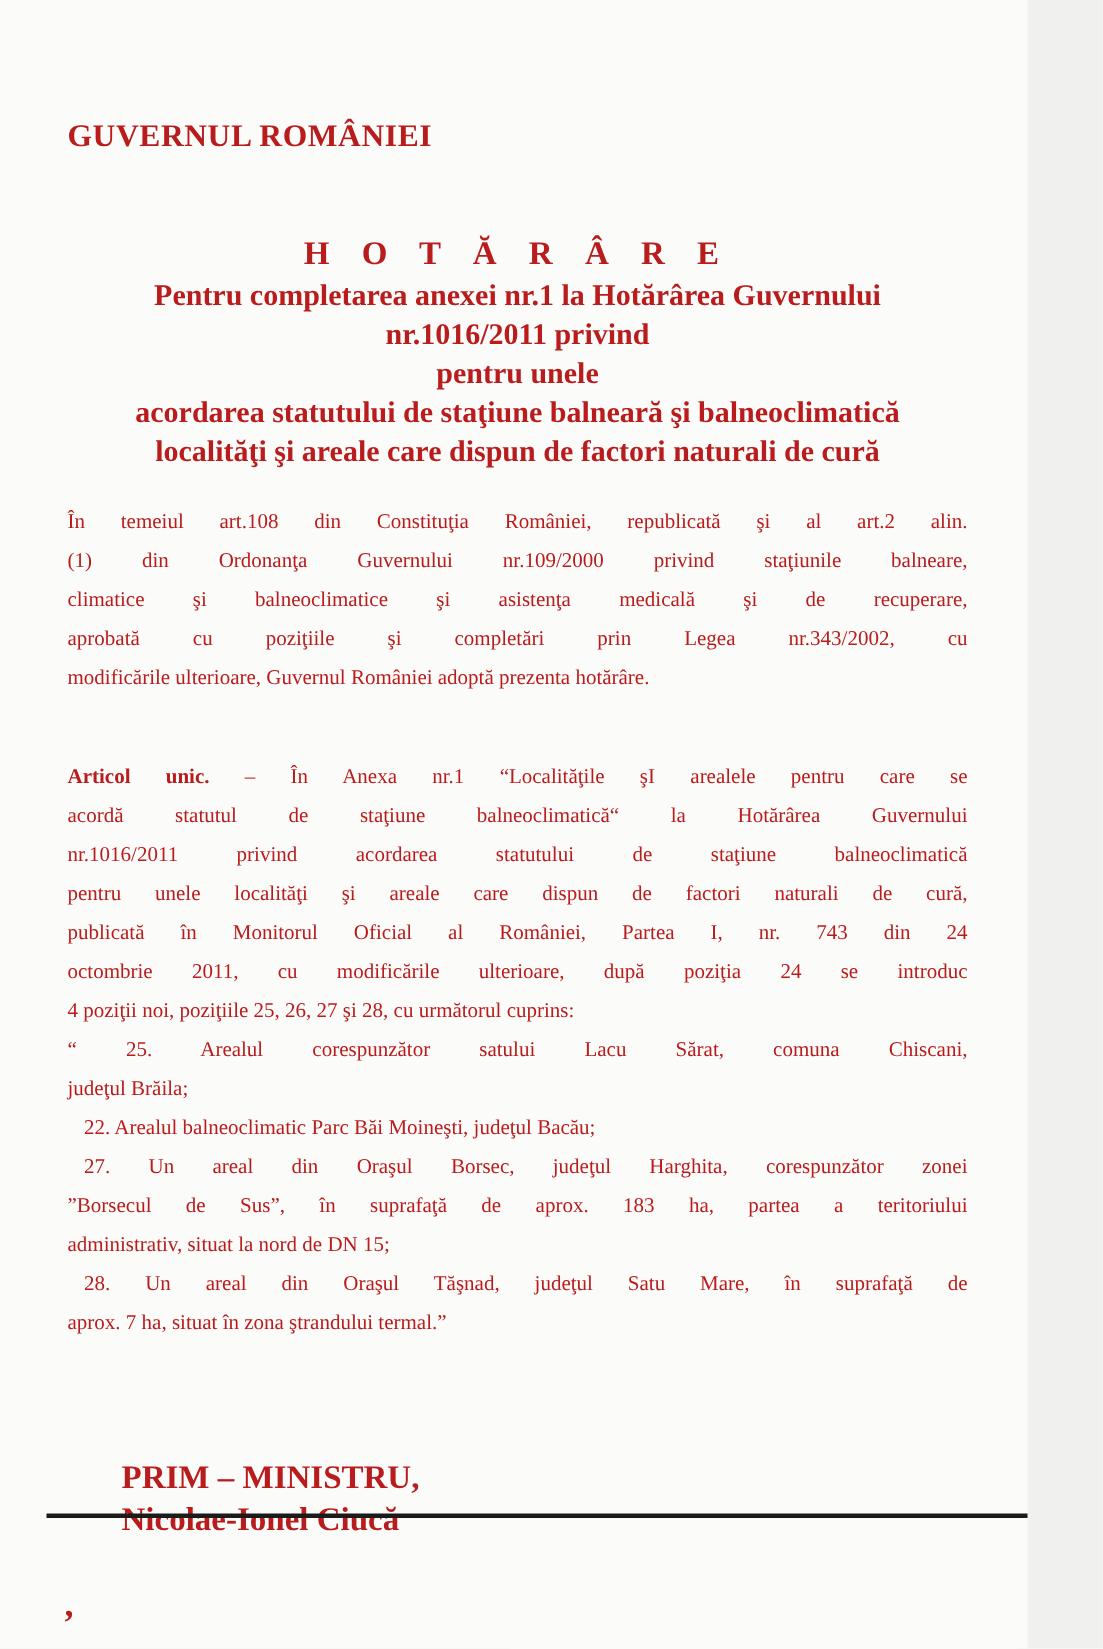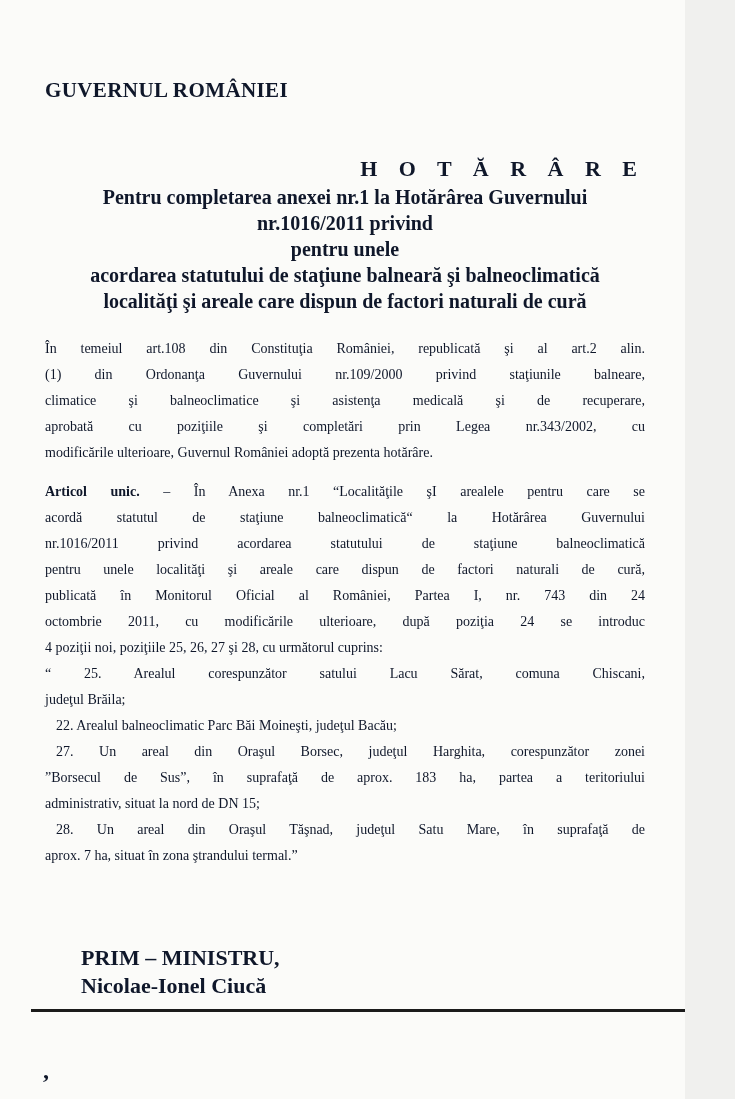--- a/index.html
+++ b/index.html
@@ -5,42 +5,42 @@
   html, body { margin: 0; padding: 0; }
   body {
     width: 735px; height: 1099px;
     background: #f0f0ee;
     font-family: "Liberation Serif", "DejaVu Serif", serif;
   }
   .page {
     position: relative;
     width: 685px; height: 1099px;
     background: #fbfbf9;
-    color: #0f172a;
+    color: #b91c1c;
     box-sizing: border-box;
     padding: 76px 40px 0 45px;
     overflow: hidden;
   }
   .gov {
     font-size: 21px; font-weight: bold; line-height: 28px;
     letter-spacing: 0.4px;
   }
   .doctype {
     margin-top: 50px;
-    text-align: right;
+    text-align: center;
     font-size: 22px; font-weight: bold; line-height: 30px;
     letter-spacing: 8px;
   }
   .title {
     text-align: center;
     font-size: 20px; font-weight: bold; line-height: 26px;
   }
   .para { font-size: 14px; line-height: 26px; }
   #para-0 { margin-top: 22px; }
-  #para-1 { margin-top: 13px; }
+  #para-1 { margin-top: 40px; }
   .bl { text-align: left; }
   .bl.just { text-align: justify; text-align-last: justify; }
   .bl.ind { text-indent: 11px; }
   .bl b { font-weight: bold; }
   .sig {
     margin-top: 75px; margin-left: 36px;
     font-weight: bold;
   }
   .sig-role { font-size: 22px; line-height: 28px; }
   .sig-name { font-size: 22px; line-height: 28px; }

